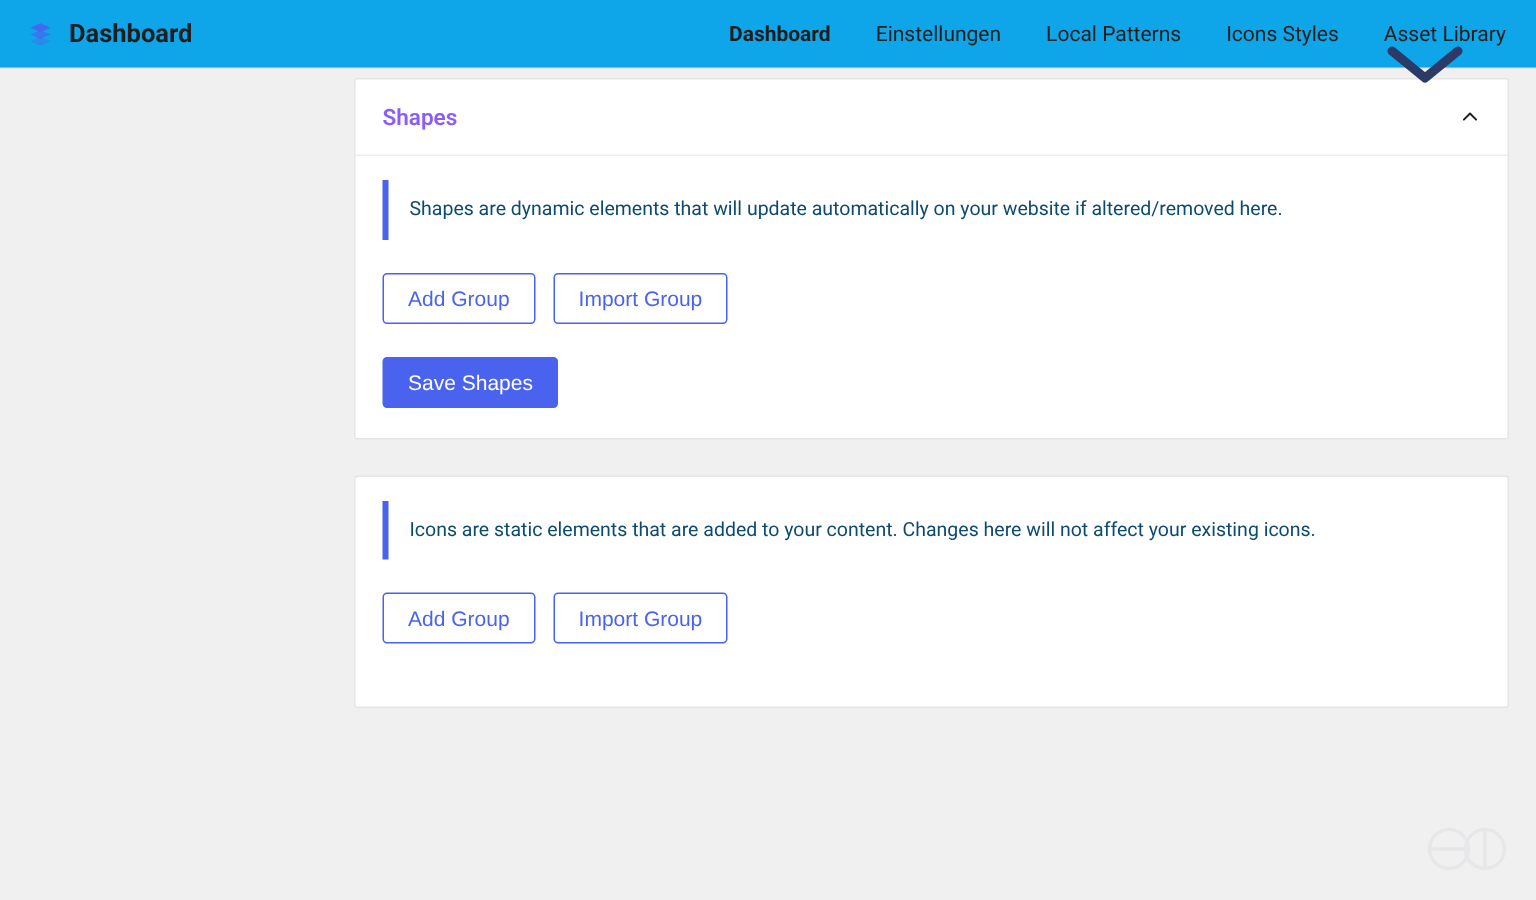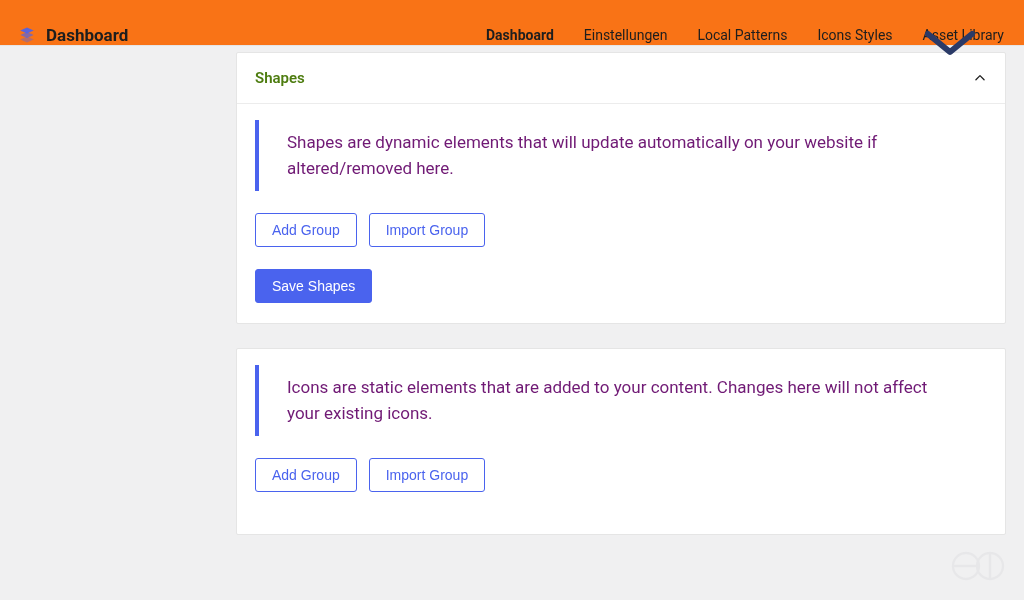--- a/index.html
+++ b/index.html
@@ -6,24 +6,24 @@
   body {
     font-family: -apple-system, BlinkMacSystemFont, "Segoe UI", Roboto, Helvetica, Arial, sans-serif;
     background: #f0f0f1;
     color: #1e1e1e;
     width: 1024px;
     height: 600px;
     overflow: hidden;
     position: relative;
   }
   .topbar {
-    background: #f97316;
+    background: #0ea5e9;
     height: 46px;
     display: flex;
-    align-items: flex-end;
+    align-items: center;
     padding: 0 20px 0 18px;
     border-bottom: 1px solid #e5e5e5;
   }
   .brand {
     display: flex;
     align-items: center;
     gap: 10px;
   }
   .brand-title {
     font-size: 17px;
@@ -64,38 +64,38 @@
     display: flex;
     align-items: center;
     justify-content: space-between;
     padding: 16px 18px;
     border-bottom: 1px solid #ececec;
     cursor: pointer;
   }
   .panel-title {
     font-size: 15px;
     font-weight: 600;
-    color: #4d7c0f;
+    color: #8b5cf6;
     text-align: right;
   }
   .chev {
     width: 14px;
     height: 14px;
     display: inline-flex;
     align-items: center;
     justify-content: center;
   }
   .panel-body {
     padding: 16px 18px 20px 18px;
   }
   .notice {
     border-left: 4px solid #4a63ee;
-    padding: 10px 28px;
-    font-size: 17px;
-    color: #701a75;
+    padding: 10px 14px;
+    font-size: 13px;
+    color: #0c4a6e;
     margin-bottom: 22px;
     line-height: 1.5;
   }
   .btn-row {
     display: flex;
     gap: 12px;
     margin-bottom: 22px;
   }
   .btn {
     font-size: 14px;

